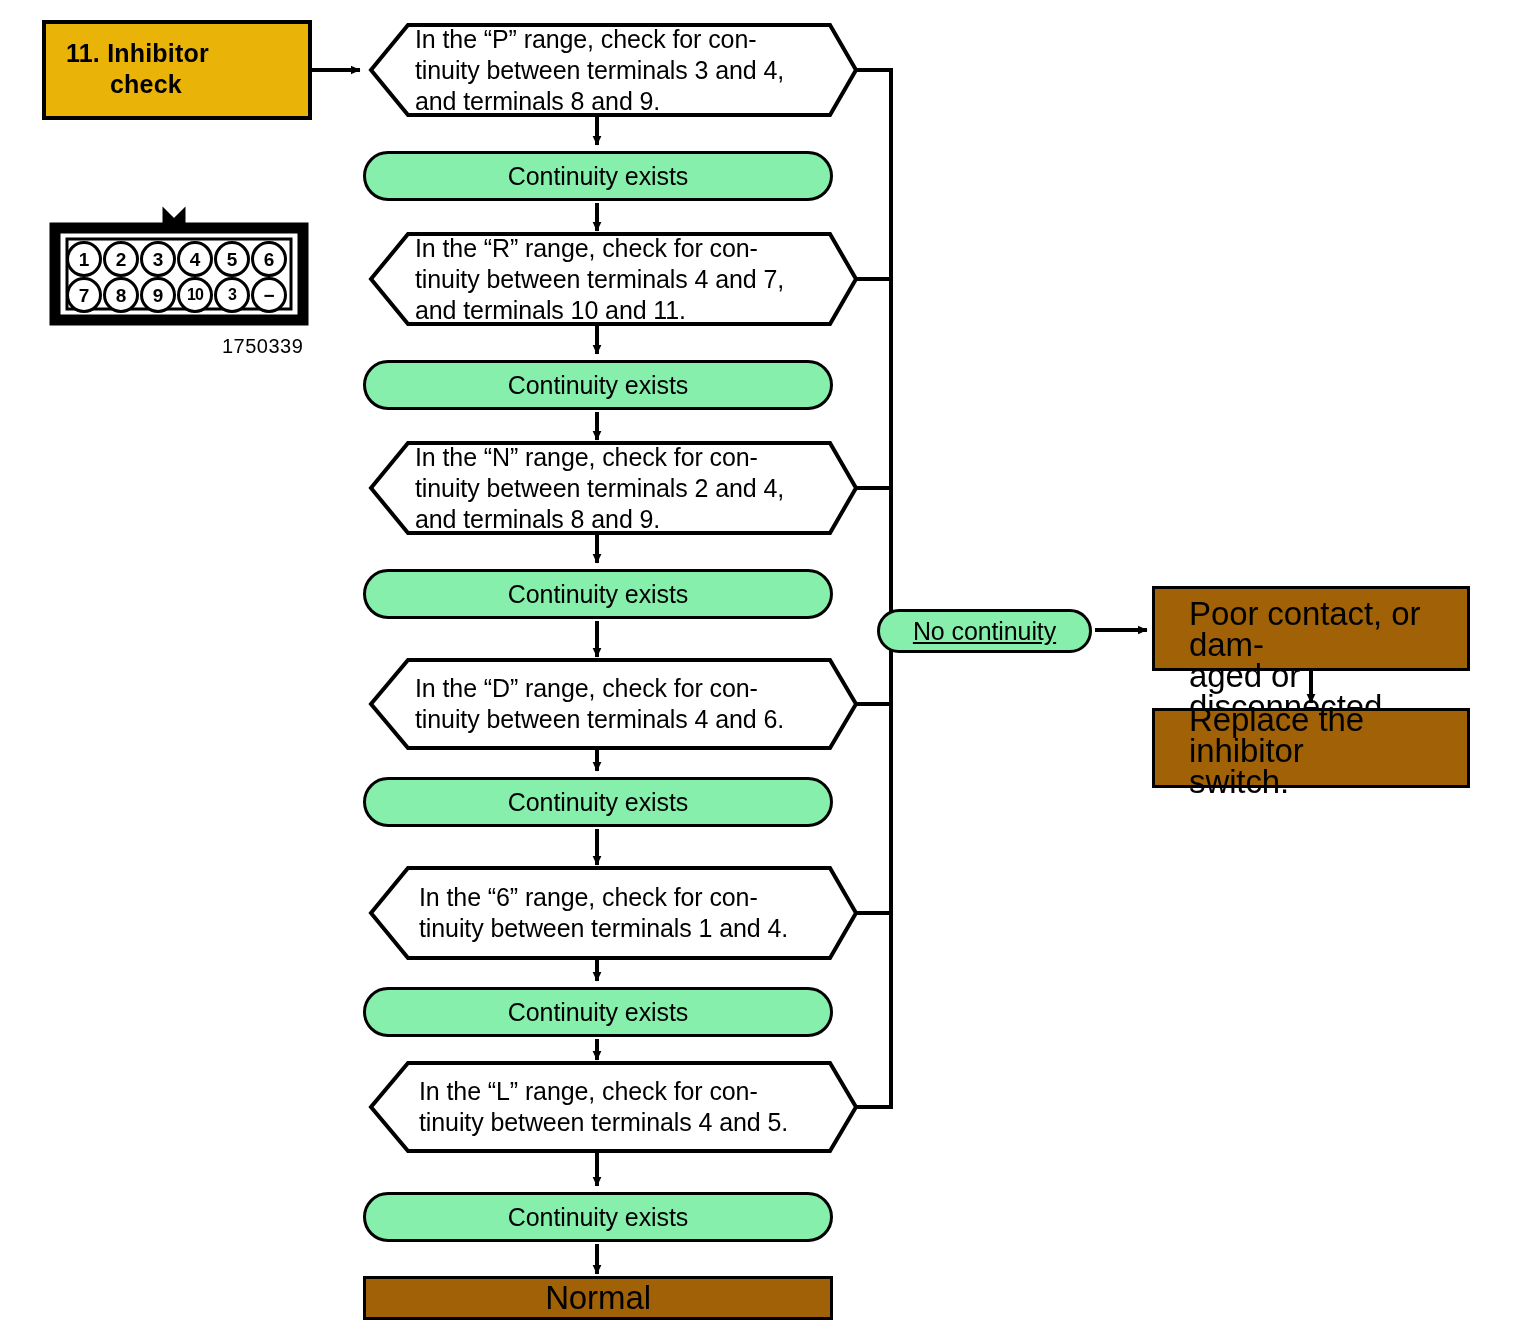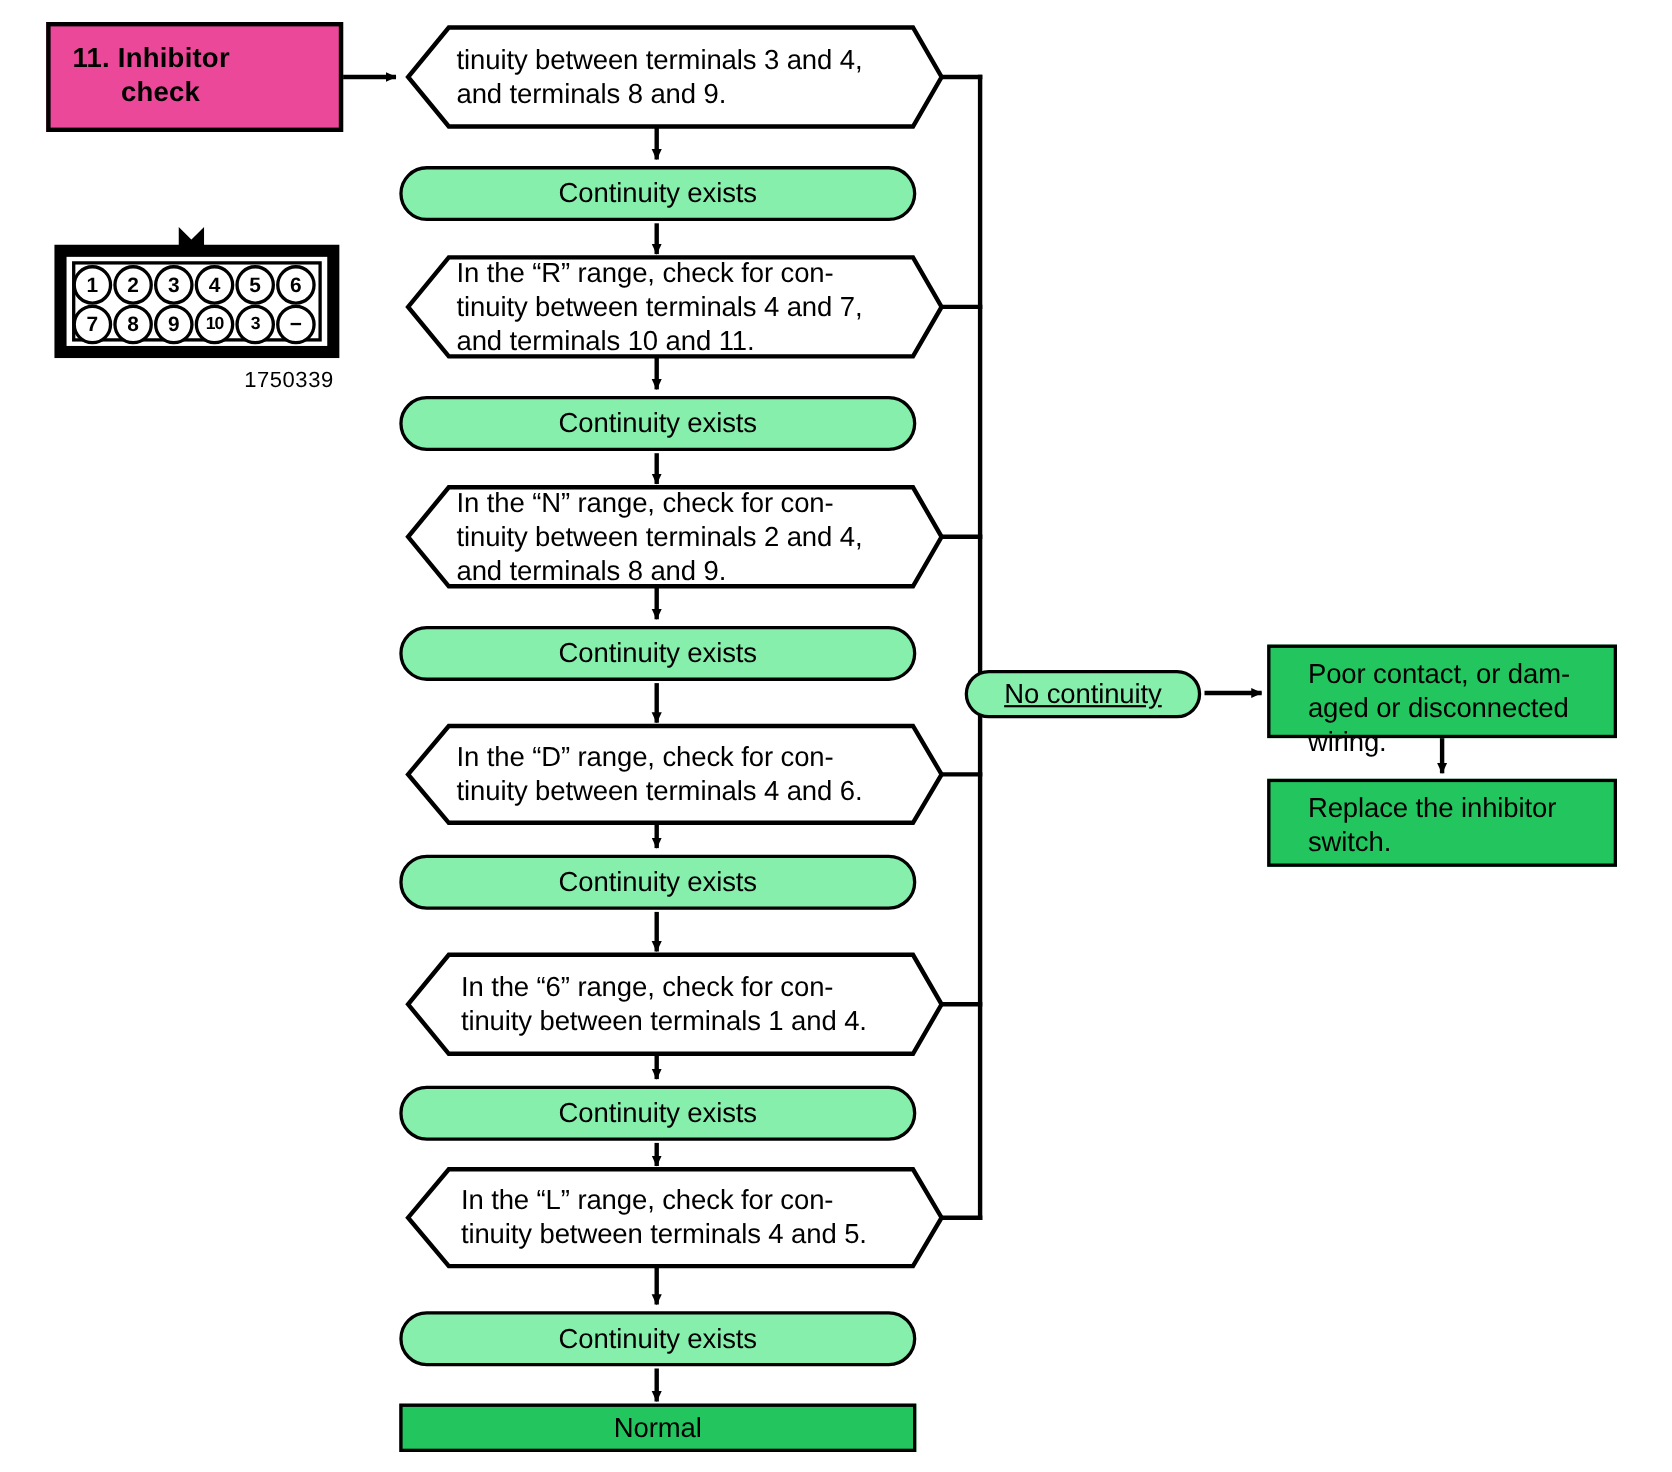--- a/index.html
+++ b/index.html
@@ -29,21 +29,21 @@
   }
   .node {
     position: absolute;
     box-sizing: border-box;
     display: flex;
     align-items: center;
   }
   
   .title-box {
     border: 4px solid #000;
-    background: #ec4899;
+    background: #eab308;
     padding: 14px 18px 14px 20px;
     align-items: flex-start;
   }
   .title-box .t-line1 {
     font-weight: bold;
     font-size: 25px;
     line-height: 31px;
     letter-spacing: 0.2px;
     white-space: nowrap;
   }
@@ -85,26 +85,26 @@
     align-items: center;
     justify-content: center;
     font-size: 25px;
     letter-spacing: -0.1px;
     box-sizing: border-box;
   }
   
   .rect {
     position: absolute;
     border: 3.5px solid #000;
-    background: #22c55e;
-    box-sizing: border-box;
-    display: flex;
-    align-items: center;
-    justify-content: center;
-    font-size: 25px;
+    background: #a16207;
+    box-sizing: border-box;
+    display: flex;
+    align-items: center;
+    justify-content: center;
+    font-size: 33px;
     letter-spacing: -0.1px;
   }
   .rect.left-text {
     justify-content: flex-start;
     align-items: flex-start;
     padding: 9px 12px 8px 34px;
     flex-direction: column;
     line-height: 31px;
   }
   
@@ -214,20 +214,21 @@
     <div class="term" style="left:103px; top:277px; width:36px; height:36px;">8</div>
     <div class="term" style="left:140px; top:277px; width:36px; height:36px;">9</div>
     <div class="term narrow" style="left:177px; top:277px; width:36px; height:36px;">10</div>
     <div class="term narrow" style="left:214px; top:277px; width:36px; height:36px;">3</div>
     <div class="term" style="left:251px; top:277px; width:36px; height:36px;">−</div>
   </div>
   <div class="conn-caption" style="left:222px; top:335px;">1750339</div>
 
   <div class="hex" style="left:371px; top:25px; width:485px; height:90px;">
     <div class="hex-text three-line">
+      <div>In the “P” range, check for con-</div>
       <div>tinuity between terminals 3 and 4,</div>
       <div>and terminals 8 and 9.</div>
     </div>
   </div>
 
   <div class="hex" style="left:371px; top:234px; width:485px; height:90px;">
     <div class="hex-text three-line">
       <div>In the “R” range, check for con-</div>
       <div>tinuity between terminals 4 and 7,</div>
       <div>and terminals 10 and 11.</div>

